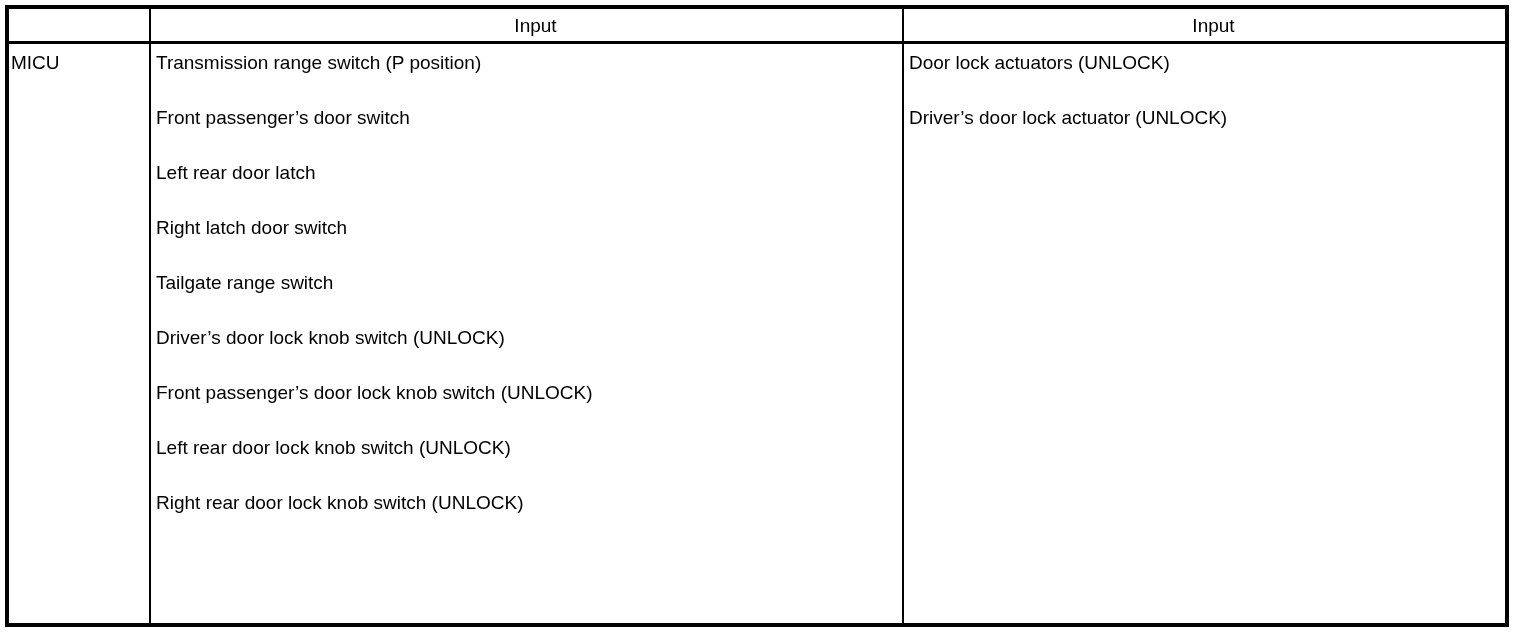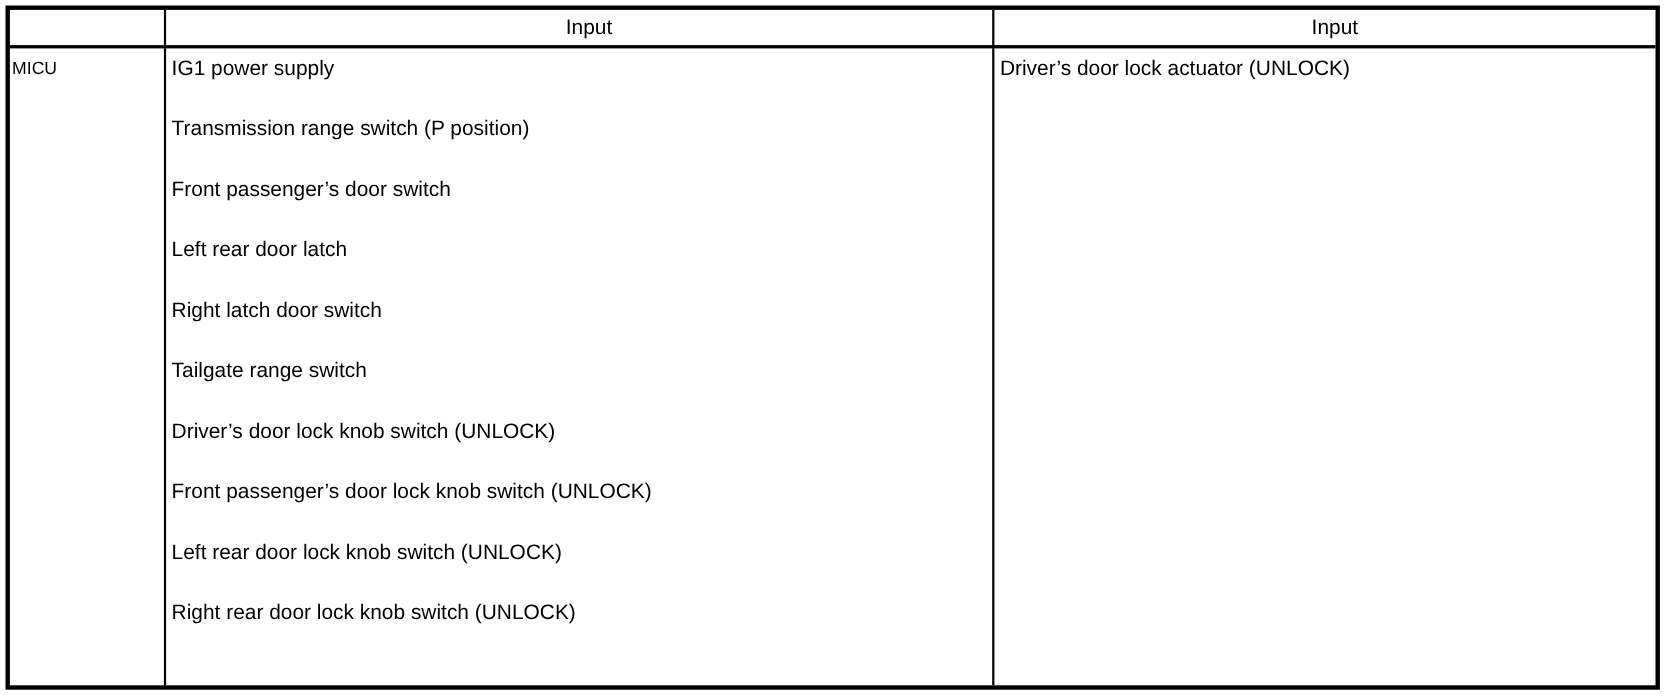--- a/index.html
+++ b/index.html
@@ -42,21 +42,21 @@
     padding-left: 18px;
   }
   .col2, .col3 {
     border-left: 2px solid #000000;
   }
   .bcell {
     padding-top: 8px;
   }
   .unit-cell {
     padding-left: 2px;
-    font-size: 16px;
+    font-size: 19px;
     line-height: 21px;
   }
   .list {
     padding-left: 5px;
     padding-right: 4px;
   }
   .item {
     height: 55px;
     font-size: 19px;
     line-height: 21px;
@@ -70,29 +70,29 @@
 
   <div class="cell hcell col1"></div>
   <div class="cell hcell col2">Input</div>
   <div class="cell hcell col3">Input</div>
 
   <div class="cell bcell unit-cell col1">
     <span>MICU</span>
   </div>
 
   <div class="cell bcell list col2">
-    <div class="item">IG1 power supply</div>
     <div class="item">Transmission range switch (P position)</div>
     <div class="item">Front passenger’s door switch</div>
     <div class="item">Left rear door latch</div>
     <div class="item">Right latch door switch</div>
     <div class="item">Tailgate range switch</div>
     <div class="item">Driver’s door lock knob switch (UNLOCK)</div>
     <div class="item">Front passenger’s door lock knob switch (UNLOCK)</div>
     <div class="item">Left rear door lock knob switch (UNLOCK)</div>
     <div class="item">Right rear door lock knob switch (UNLOCK)</div>
   </div>
 
   <div class="cell bcell list col3">
+    <div class="item">Door lock actuators (UNLOCK)</div>
     <div class="item">Driver’s door lock actuator (UNLOCK)</div>
   </div>
 
 </div>
 
 </body></html>

